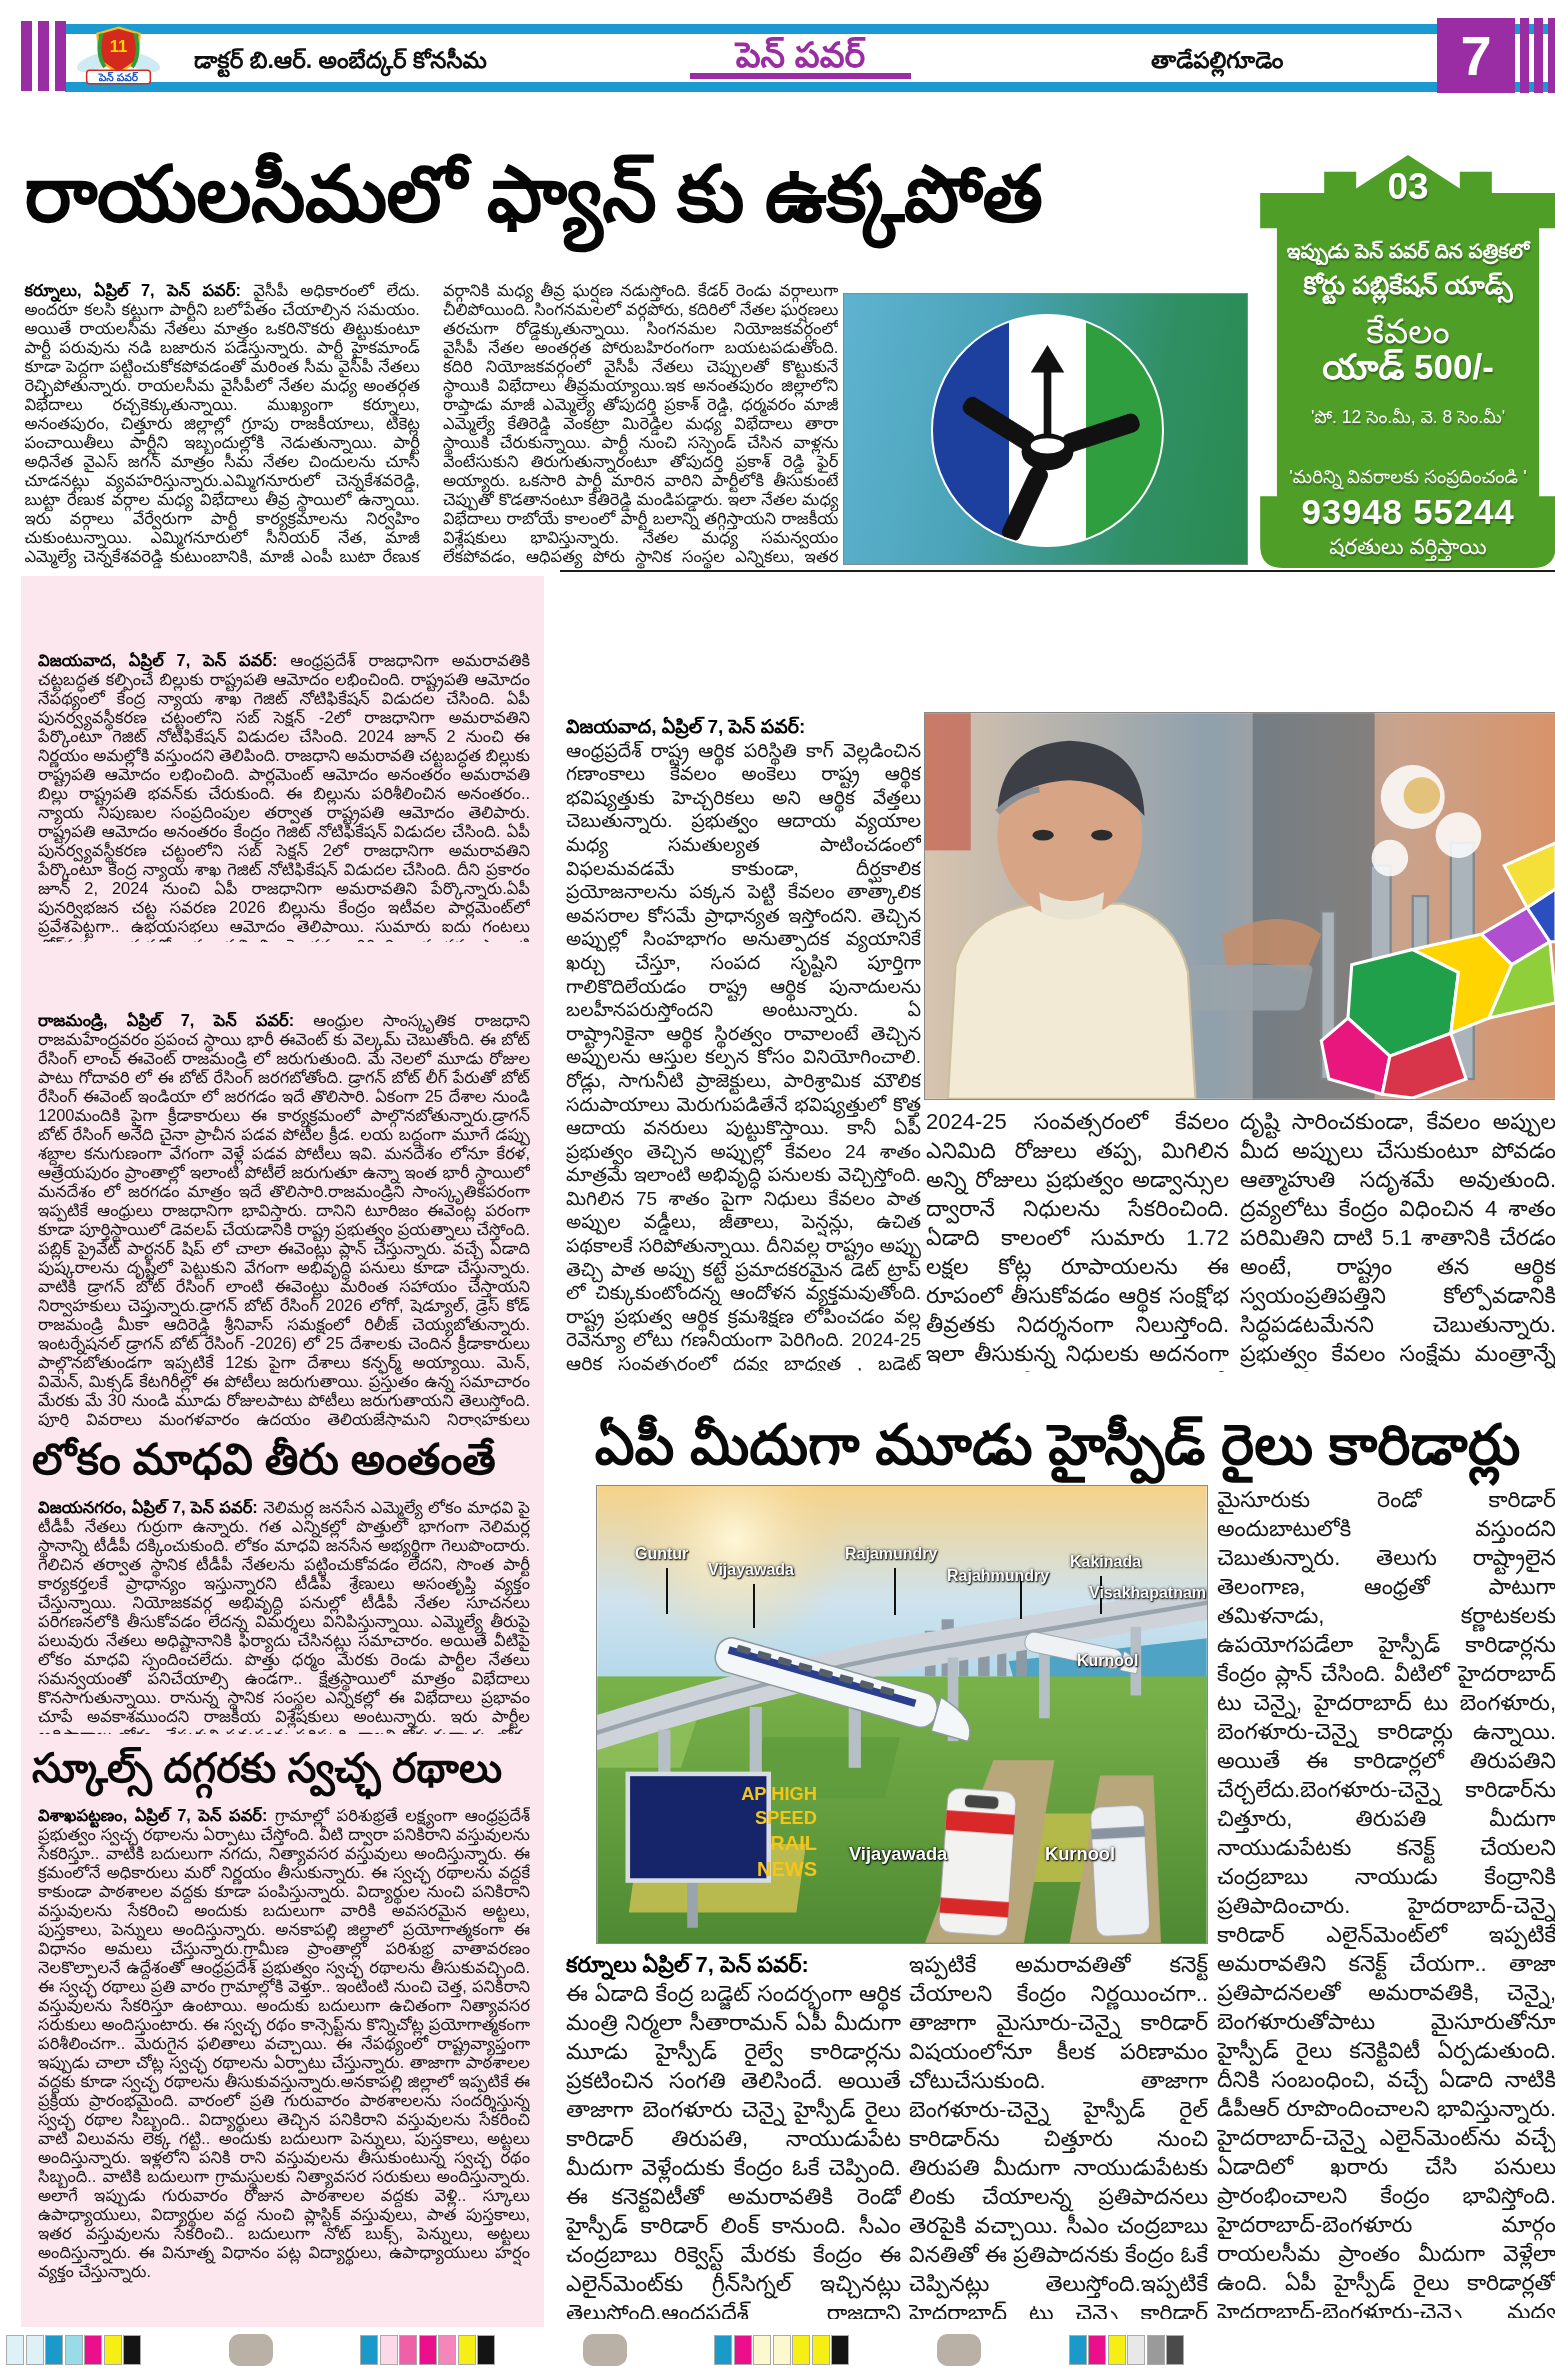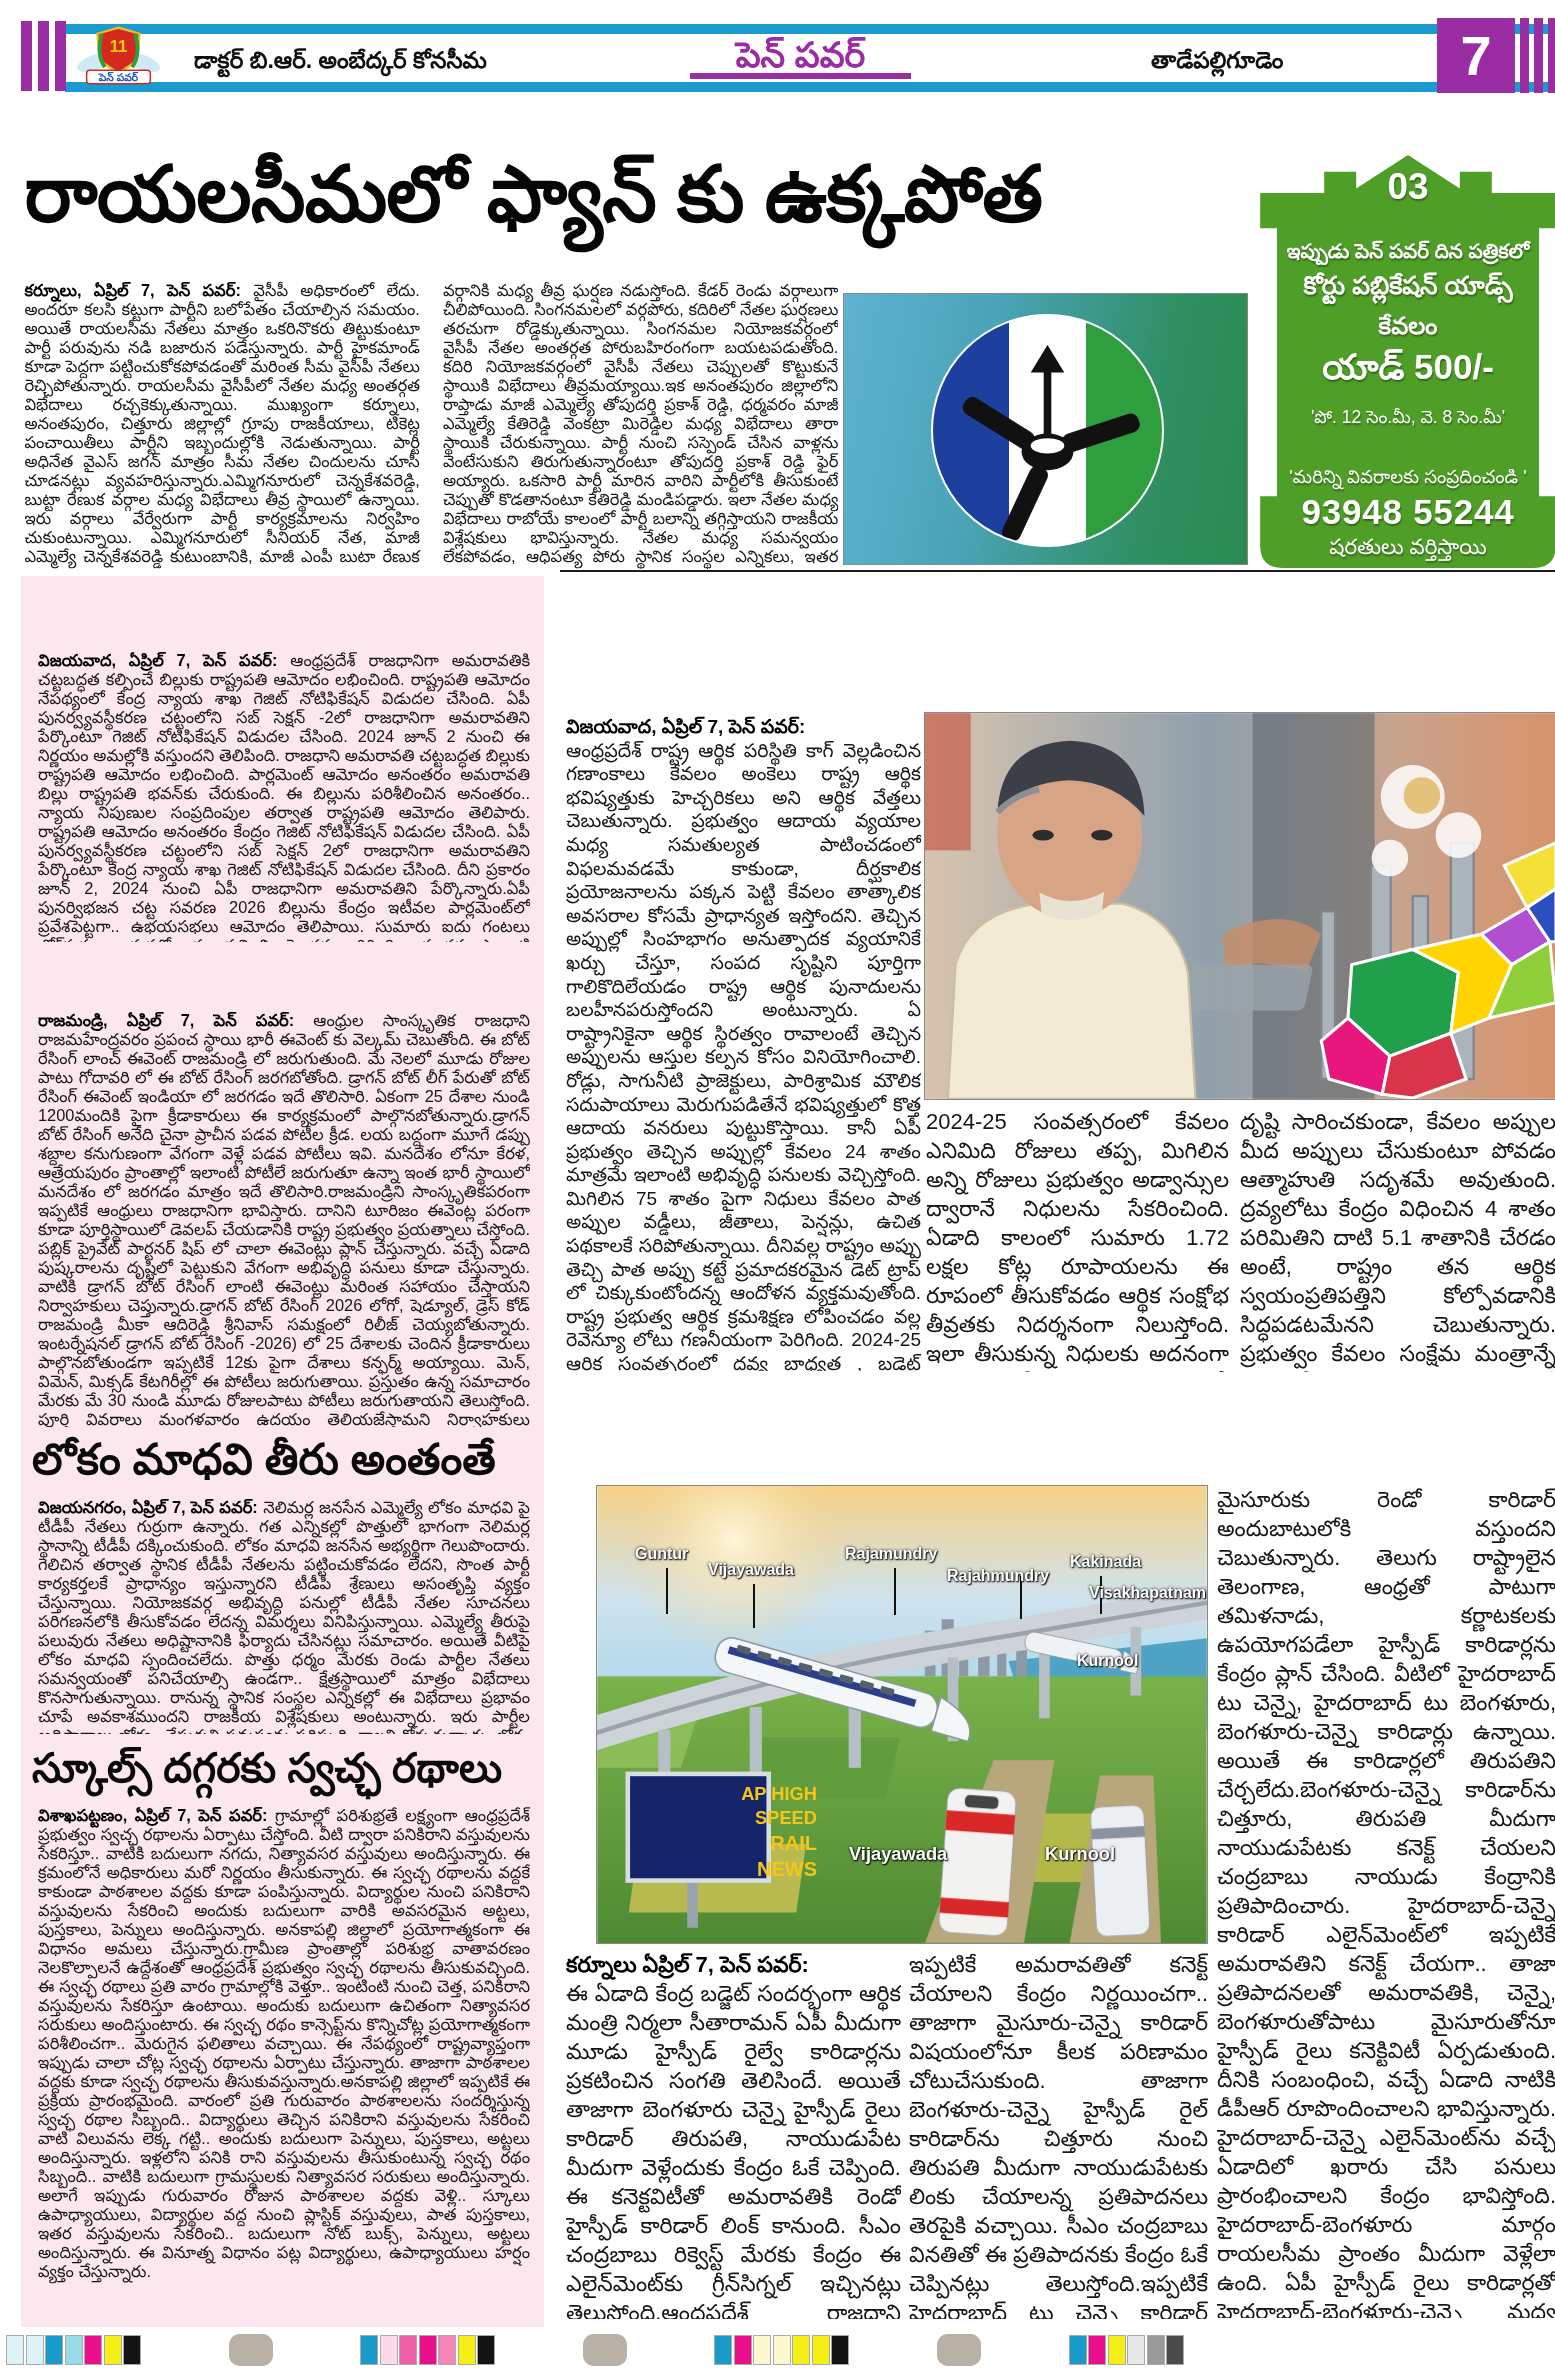--- a/index.html
+++ b/index.html
@@ -78,21 +78,21 @@
 
   <div class="abs main-headline" style="left:24.4px;top:149px;text-align:right;">రాయలసీమలో ఫ్యాన్ కు ఉక్కపోత</div>
 
   <div class="abs" style="left:1260px;top:155px;width:296px;height:413px;">
     <svg class="abs" width="296" height="413" viewBox="0 0 388 542" style="left:0;top:0;">
       <path d="M194 0 L262 44 L262 22 L304 22 L304 50 L388 50 L388 96 L366 96 L366 448 L388 448 L388 512 Q388 542 358 542 L30 542 Q0 542 0 512 L0 448 L22 448 L22 96 L0 96 L0 50 L84 50 L84 22 L126 22 L126 44 Z" fill="#4f9e27"></path>
     </svg>
     <div class="abs ad-text" style="top:10.7px;font-size:37px;font-weight:800;">03</div>
     <div class="abs ad-text" style="top:85px;font-size:20px;font-weight:bold;">ఇప్పుడు పెన్ పవర్ దిన పత్రికలో</div>
     <div class="abs ad-text" style="top:116px;font-size:25px;font-weight:800;">కోర్టు పబ్లికేషన్ యాడ్స్</div>
-    <div class="abs ad-text" style="top:157px;font-size:24px;font-weight:700;">కేవలం</div>
+    <div class="abs ad-text" style="top:157px;font-size:34px;font-weight:400;">కేవలం</div>
     <div class="abs ad-text" style="top:192px;font-size:35px;font-weight:800;">యాడ్ 500/-</div>
     <div class="abs ad-text" style="top:252px;font-size:17.5px;">'పో. 12 సెం.మీ, వె. 8 సెం.మీ'</div>
     <div class="abs ad-text" style="top:311px;font-size:18.3px;">'మరిన్ని వివరాలకు సంప్రదించండి '</div>
     <div class="abs ad-text" style="top:337px;font-size:35px;font-weight:800;letter-spacing:0.8px;">93948 55244</div>
     <div class="abs ad-text" style="top:380px;font-size:21.3px;">షరతులు వర్తిస్తాయి</div>
   </div>
 
   <div class="abs body-txt cols2" style="left:24.4px;top:281px;width:814px;height:288px;">
     <span class="dateline">కర్నూలు, ఏప్రిల్ 7, పెన్ పవర్:</span>
     <span>వైసీపీ అధికారంలో లేదు. అందరూ కలసి కట్టుగా పార్టీని బలోపేతం చేయాల్సిన సమయం. అయితే రాయలసీమ నేతలు మాత్రం ఒకరినొకరు తిట్టుకుంటూ పార్టీ పరువును నడి బజారున పడేస్తున్నారు. పార్టీ హైకమాండ్ కూడా పెద్దగా పట్టించుకోకపోవడంతో మరింత సీమ వైసీపీ నేతలు రెచ్చిపోతున్నారు. రాయలసీమ వైసీపీలో నేతల మధ్య అంతర్గత విభేదాలు రచ్చకెక్కుతున్నాయి. ముఖ్యంగా కర్నూలు, అనంతపురం, చిత్తూరు జిల్లాల్లో గ్రూపు రాజకీయాలు, టికెట్ల పంచాయితీలు పార్టీని ఇబ్బందుల్లోకి నెడుతున్నాయి. పార్టీ అధినేత వైఎస్ జగన్ మాత్రం సీమ నేతల చిందులను చూసీ చూడనట్లు వ్యవహరిస్తున్నారు.ఎమ్మిగనూరులో చెన్నకేశవరెడ్డి, బుట్టా రేణుక వర్గాల మధ్య విభేదాలు తీవ్ర స్థాయిలో ఉన్నాయి. ఇరు వర్గాలు వేర్వేరుగా పార్టీ కార్యక్రమాలను నిర్వహిం చుకుంటున్నాయి. ఎమ్మిగనూరులో సీనియర్ నేత, మాజీ ఎమ్మెల్యే చెన్నకేశవరెడ్డి కుటుంబానికి, మాజీ ఎంపీ బుటా రేణుక వర్గానికి మధ్య తీవ్ర ఘర్షణ నడుస్తోంది. కేడర్ రెండు వర్గాలుగా చీలిపోయింది. సింగనమలలో వర్గపోరు, కదిరిలో నేతల ఘర్షణలు తరచుగా రోడ్డెక్కుతున్నాయి. సింగనమల నియోజకవర్గంలో వైసీపీ నేతల అంతర్గత పోరుబహిరంగంగా బయటపడుతోంది. కదిరి నియోజకవర్గంలో వైసీపీ నేతలు చెప్పులతో కొట్టుకునే స్థాయికి విభేదాలు తీవ్రమయ్యాయి.ఇక అనంతపురం జిల్లాలోని రాప్తాడు మాజీ ఎమ్మెల్యే తోపుదర్తి ప్రకాశ్ రెడ్డి, ధర్మవరం మాజీ ఎమ్మెల్యే కేతిరెడ్డి వెంకట్రా మిరెడ్డిల మధ్య విభేదాలు తారా స్థాయికి చేరుకున్నాయి. పార్టీ నుంచి సస్పెండ్ చేసిన వాళ్లను వెంటేసుకుని తిరుగుతున్నారంటూ తోపుదర్తి ప్రకాశ్ రెడ్డి ఫైర్ అయ్యారు. ఒకసారి పార్టీ మారిన వారిని పార్టీలోకి తీసుకుంటే చెప్పుతో కొడతానంటూ కేతిరెడ్డి మండిపడ్డారు. ఇలా నేతల మధ్య విభేదాలు రాబోయే కాలంలో పార్టీ బలాన్ని తగ్గిస్తాయని రాజకీయ విశ్లేషకులు భావిస్తున్నారు. నేతల మధ్య సమన్వయం లేకపోవడం, ఆధిపత్య పోరు స్థానిక సంస్థల ఎన్నికలు, ఇతర రాజకీయ కార్యకలాపాలపై తీవ్ర ప్రభావం చూపే అవకాశముందని ఆందోళన వ్యక్తమవుతుంది.</span>
@@ -202,20 +202,21 @@
     </svg>
   </div>
 
   <div class="abs body-txt big-txt" style="left:926px;top:1107px;width:303px;height:265px;">
     <span>2024-25 సంవత్సరంలో కేవలం ఎనిమిది రోజులు తప్ప, మిగిలిన అన్ని రోజులు ప్రభుత్వం అడ్వాన్సుల ద్వారానే నిధులను సేకరించింది. ఏడాది కాలంలో సుమారు 1.72 లక్షల కోట్ల రూపాయలను ఈ రూపంలో తీసుకోవడం ఆర్థిక సంక్షోభ తీవ్రతకు నిదర్శనంగా నిలుస్తోంది. ఇలా తీసుకున్న నిధులకు అదనంగా వందల కోట్ల రూపాయల వడ్డీ చెల్లించాల్సి రావడం వల్ల రాష్ట్రం అప్పుల చక్రబంధంలో చిక్కుకుంటోంది.సంపద సృష్టి విషయంలో ప్రభుత్వం చూపుతున్న నిర్లక్ష్యం రాబోయే తరాలపై మోయలేని భారాన్ని మోపుతోందని అంటున్నారు. సొంత పన్ను ఆదాయం పెంచుకునే దిశగా పారిశ్రామికీకరణ , వాణిజ్య అభివృద్ధిపై</span>
   </div>
   <div class="abs body-txt big-txt" style="left:1240px;top:1107px;width:316px;height:265px;">
     <span>దృష్టి సారించకుండా, కేవలం అప్పుల మీద అప్పులు చేసుకుంటూ పోవడం ఆత్మాహుతి సదృశమే అవుతుంది. ద్రవ్యలోటు కేంద్రం విధించిన 4 శాతం పరిమితిని దాటి 5.1 శాతానికి చేరడం అంటే, రాష్ట్రం తన ఆర్థిక స్వయంప్రతిపత్తిని కోల్పోవడానికి సిద్ధపడటమేనని చెబుతున్నారు. ప్రభుత్వం కేవలం సంక్షేమ మంత్రాన్నే నమ్ముకోకుండా, సంపద సృష్టించే మార్గాల వైపు అడుగులు వేయాలి. ఆదాయం లేని ఖర్చు రాష్ట్ర ఆర్థిక వ్యవస్థను కుప్పకూలుస్తుందని.. అనుత్పాదక వ్యయాన్ని కఠినంగా తగ్గించుకుని, పెట్టుబడి వ్యయాన్ని పెంచినప్పుడే రాష్ట్రం గడ్డు పరిస్థితుల నుంచి గట్టెక్కుతుందని ఆర్థిక నిపుణులు అంటున్నారు.</span>
   </div>
 
+  <div class="abs sec-h" style="left:560px;top:1412px;width:995px;font-size:56px;text-align:center;">ఏపీ మీదుగా మూడు హైస్పీడ్ రైలు కారిడార్లు</div>
 
   <div class="abs photo" style="left:596px;top:1485px;width:610px;height:457px;">
     <svg width="610" height="457" viewBox="0 0 800 600">
       <defs>
         <linearGradient id="sky" x1="0" y1="0" x2="0" y2="1">
           <stop offset="0" stop-color="#f6d287"></stop>
             <stop offset="0.5" stop-color="#cfe3ee"></stop>
             <stop offset="1" stop-color="#a8d4e8"></stop>
         </linearGradient>
         <radialGradient id="sun" cx="0.5" cy="0.5" r="0.5">

